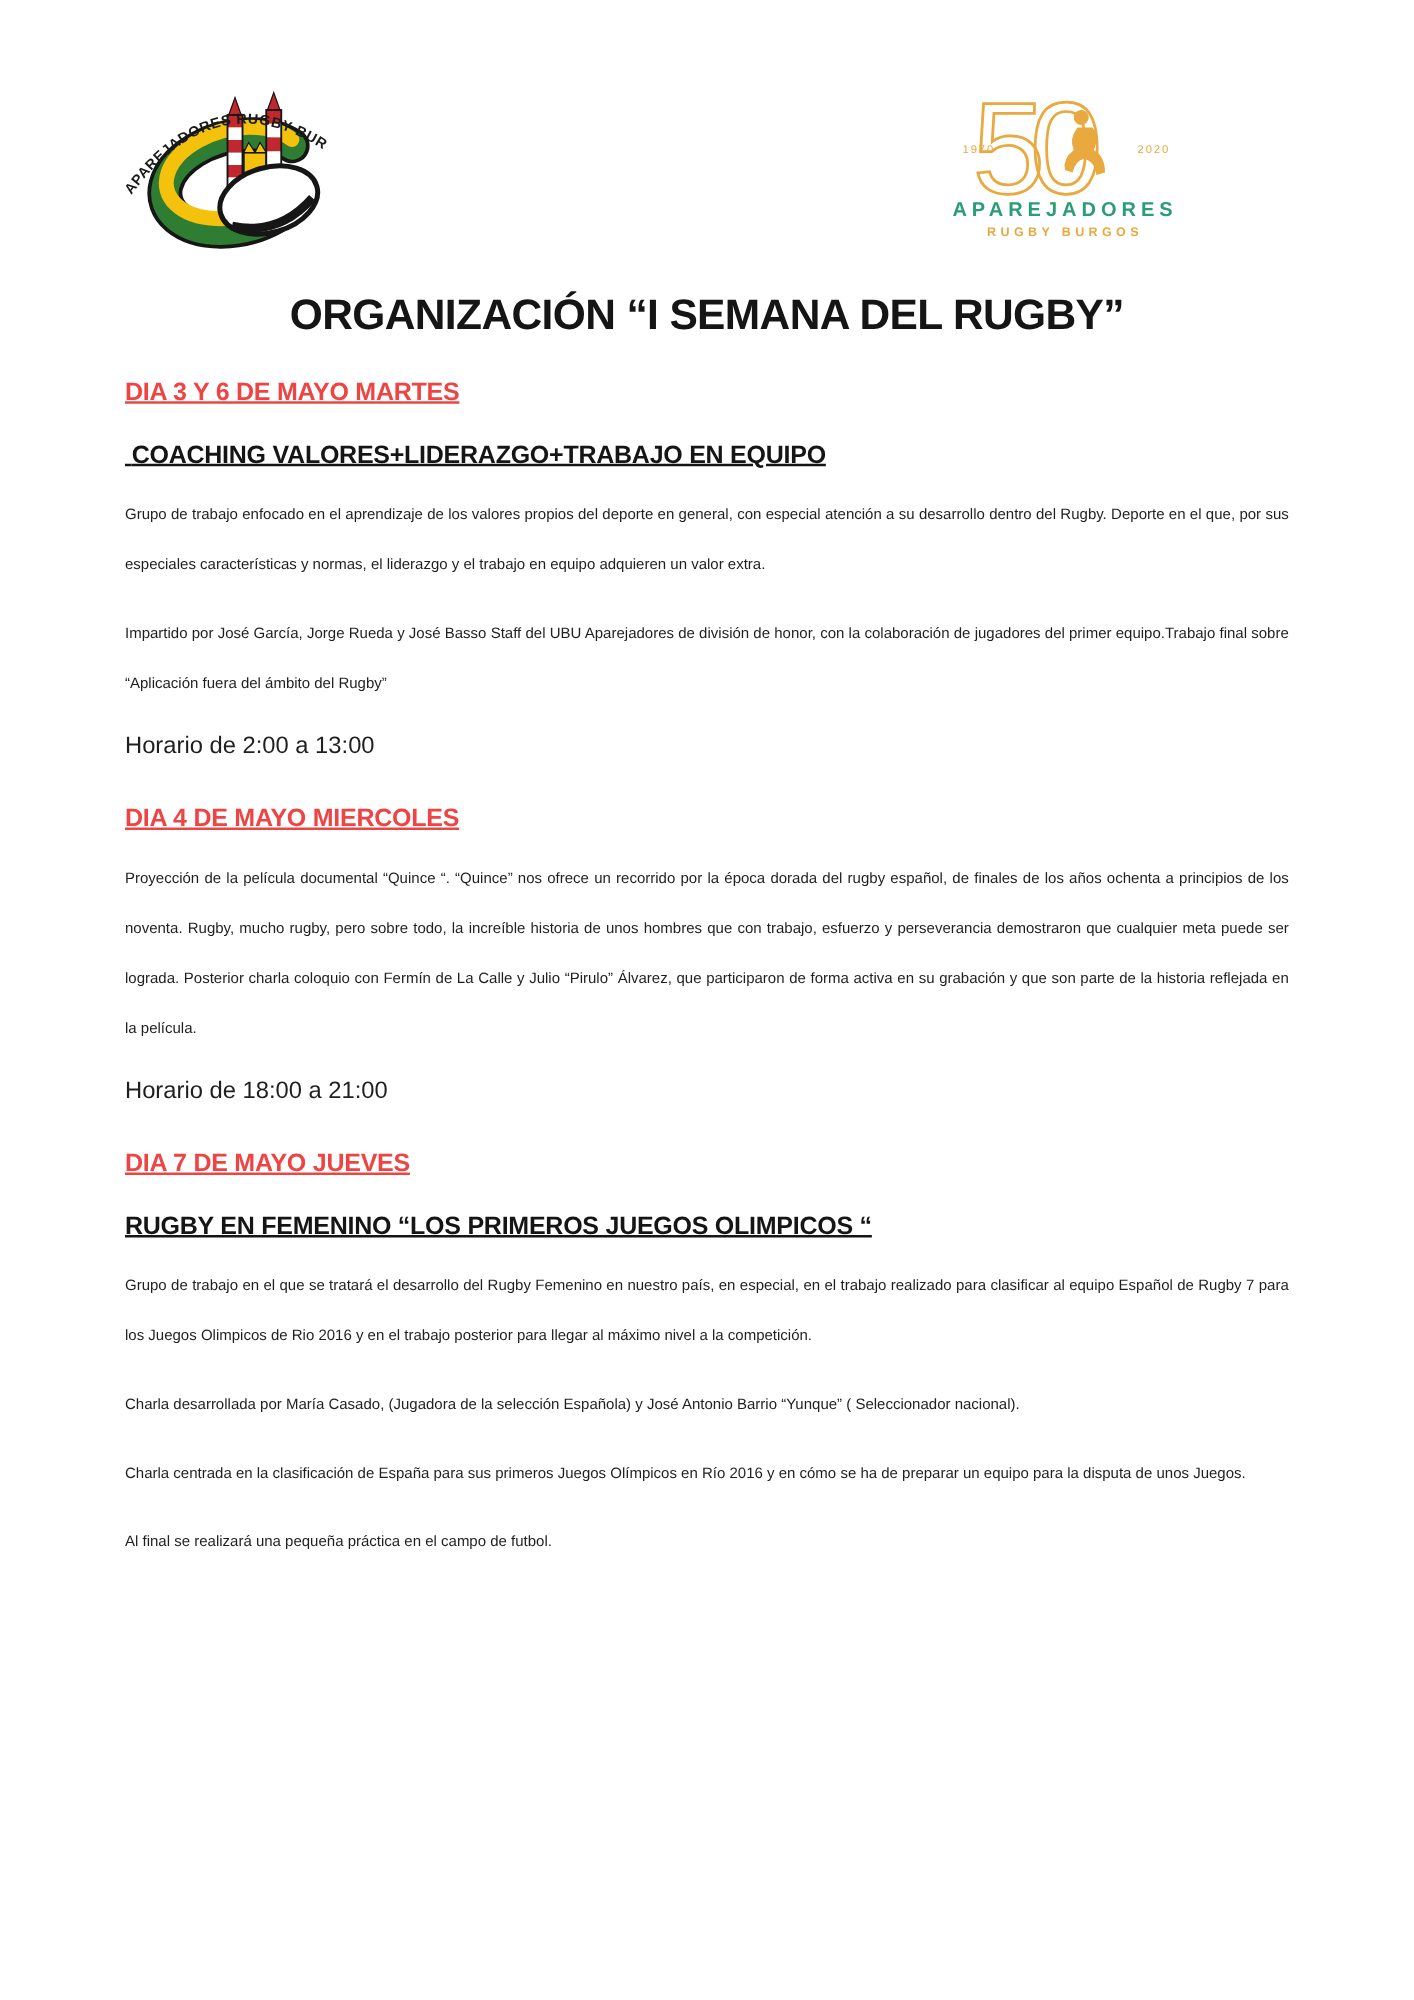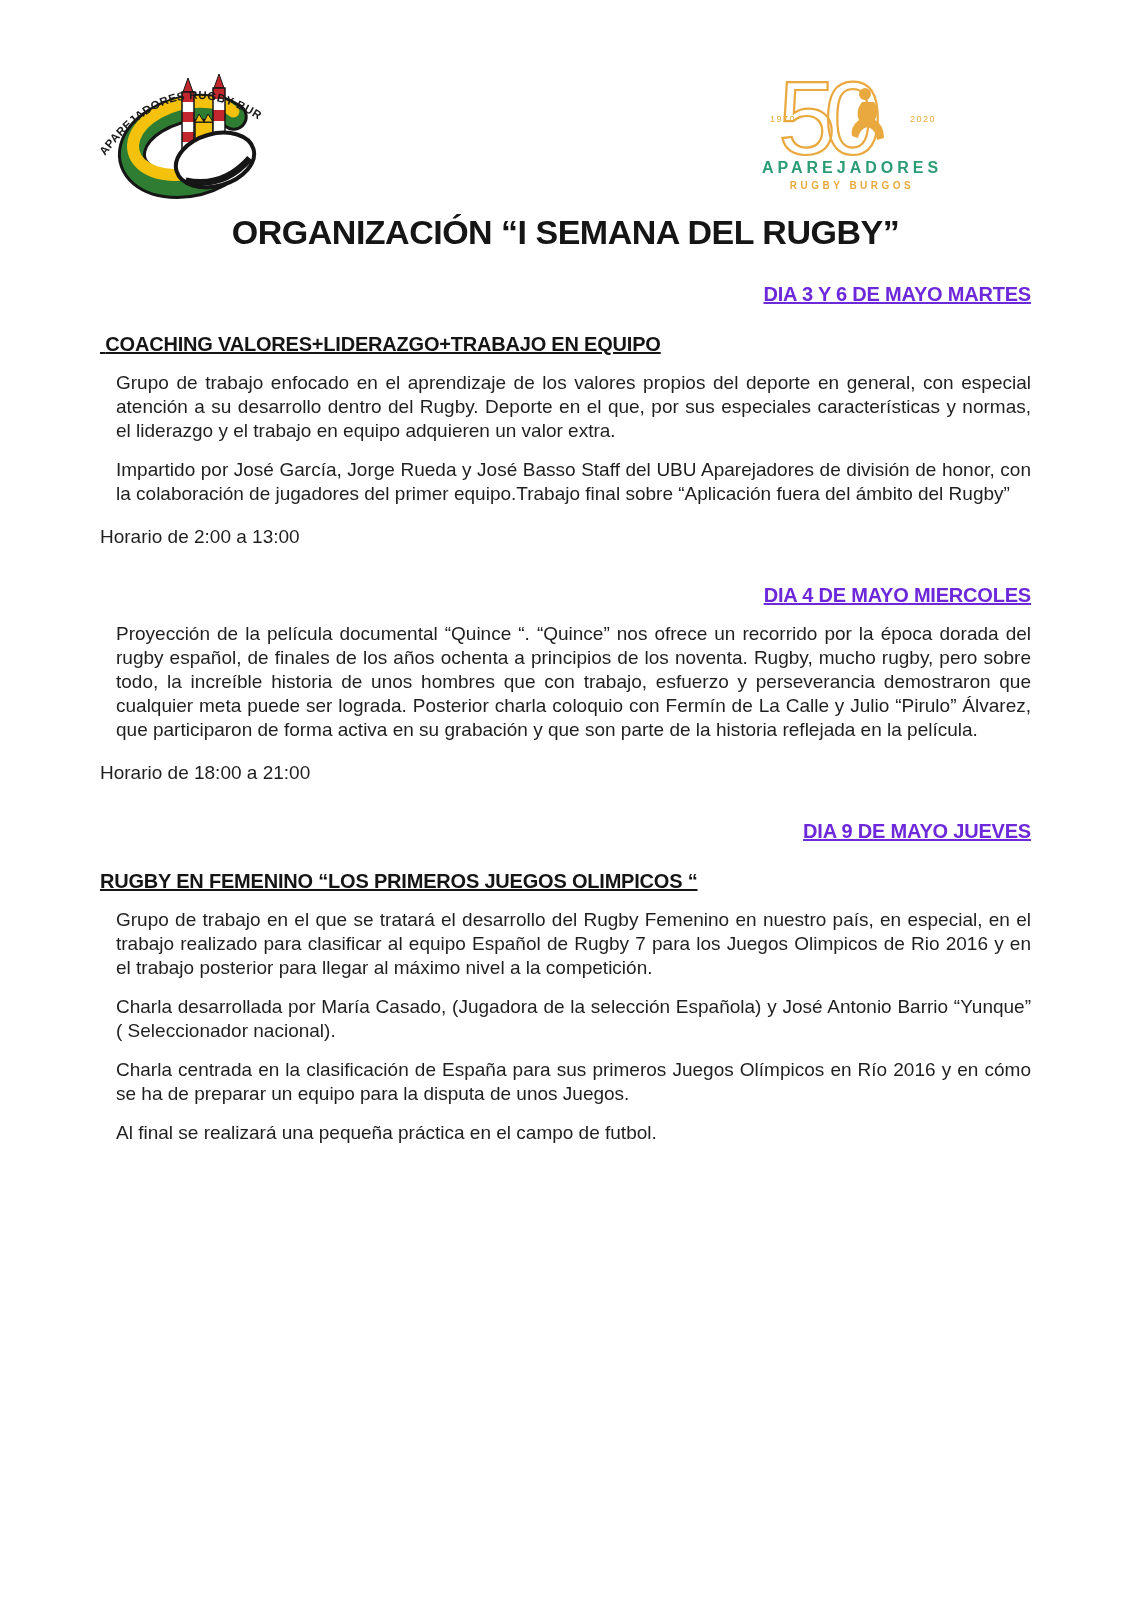--- a/index.html
+++ b/index.html
@@ -33,50 +33,49 @@
   }
   .anniv-logo {
     position: absolute;
     left: 752px;
     top: 60px;
     width: 200px;
     height: 134px;
     text-align: right;
   }
   h1.doc-title {
-    margin: 8px 0 0 0;
+    margin: 28px 0 0 0;
     text-align: center;
     font-size: 34px;
     font-weight: bold;
     letter-spacing: -0.5px;
     color: #151515;
   }
   h2.day-heading {
     margin: 31px 0 0 0;
     font-size: 20px;
     font-weight: bold;
     letter-spacing: -0.2px;
     text-decoration: underline;
     white-space: pre-wrap;
-    color: #6d28d9;
-    text-align: right;
+    color: #ef4444;
   }
   h3.event-heading {
     margin: 27px 0 0 0;
     font-size: 20px;
     font-weight: bold;
     letter-spacing: -0.2px;
     text-decoration: underline;
     white-space: pre-wrap;
     color: #151515;
   }
   p.body-par {
-    margin: 15px 0 0 16px;
-    font-size: 19px;
-    line-height: 24px;
+    margin: 15px 0 0 0;
+    font-size: 12px;
+    line-height: 40px;
     text-align: justify;
     color: #1f1f1f;
   }
   p.schedule-line {
     margin: 15px 0 0 0;
     font-size: 19px;
     line-height: 32px;
     color: #1f1f1f;
   }
   .bold-inline { font-weight: normal; }
@@ -164,21 +163,21 @@
       <p class="schedule-line">Horario de 2:00 a 13:00</p>
     </section>
 
     <section>
       <h2 class="day-heading">DIA 4 DE MAYO MIERCOLES</h2>
       <p class="body-par"><span>Proyección de la película documental “Quince “. “</span><span class="bold-inline">Quince</span><span>” nos ofrece un recorrido por la época dorada del rugby español, de finales de los años ochenta a principios de los noventa. Rugby, mucho rugby, pero sobre todo, la increíble historia de unos hombres que con trabajo, esfuerzo y perseverancia demostraron que cualquier meta puede ser lograda. Posterior charla coloquio con Fermín de La Calle y Julio “Pirulo” Álvarez, que participaron de forma activa en su grabación y que son parte de la historia reflejada en la película.</span></p>
       <p class="schedule-line">Horario de 18:00 a 21:00</p>
     </section>
 
     <section>
-      <h2 class="day-heading">DIA 9 DE MAYO JUEVES</h2>
+      <h2 class="day-heading">DIA 7 DE MAYO JUEVES</h2>
       <h3 class="event-heading">RUGBY EN FEMENINO “LOS PRIMEROS JUEGOS OLIMPICOS “</h3>
       <p class="body-par">Grupo de trabajo en el que se tratará el desarrollo del Rugby Femenino en nuestro país, en especial, en el trabajo realizado para clasificar al equipo Español de Rugby 7 para los Juegos Olimpicos de Rio 2016 y en el trabajo posterior para llegar al máximo nivel a la competición.</p>
       <p class="body-par">Charla desarrollada por María Casado, (Jugadora de la selección Española) y José Antonio Barrio “Yunque” ( Seleccionador nacional).</p>
       <p class="body-par">Charla centrada en la clasificación de España para sus primeros Juegos Olímpicos en Río 2016 y en cómo se ha de preparar un equipo para la disputa de unos Juegos.</p>
       <p class="body-par">Al final se realizará una pequeña práctica en el campo de futbol.</p>
     </section>
 
   </div>
 </div>
 

